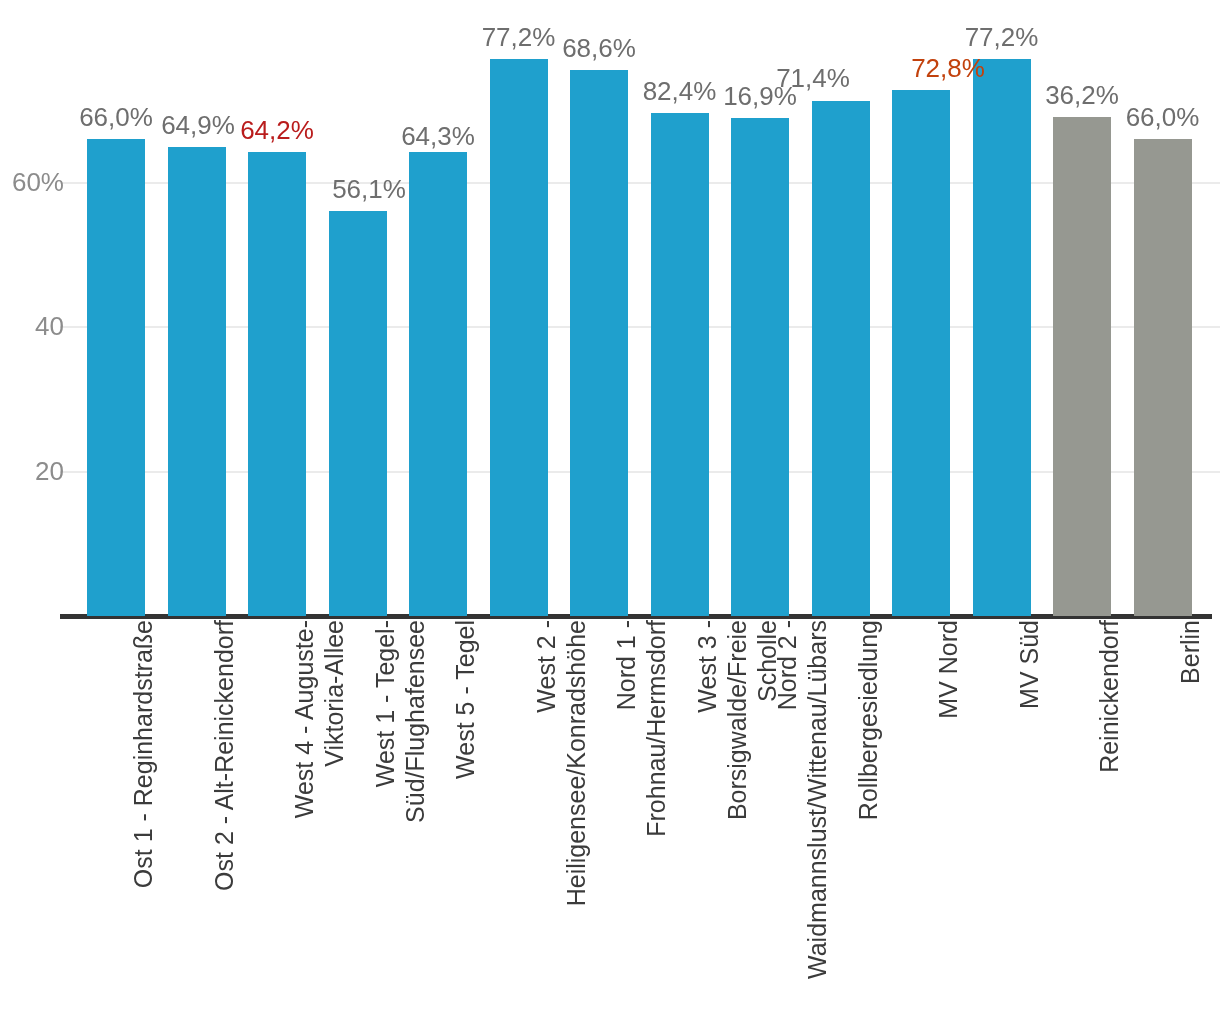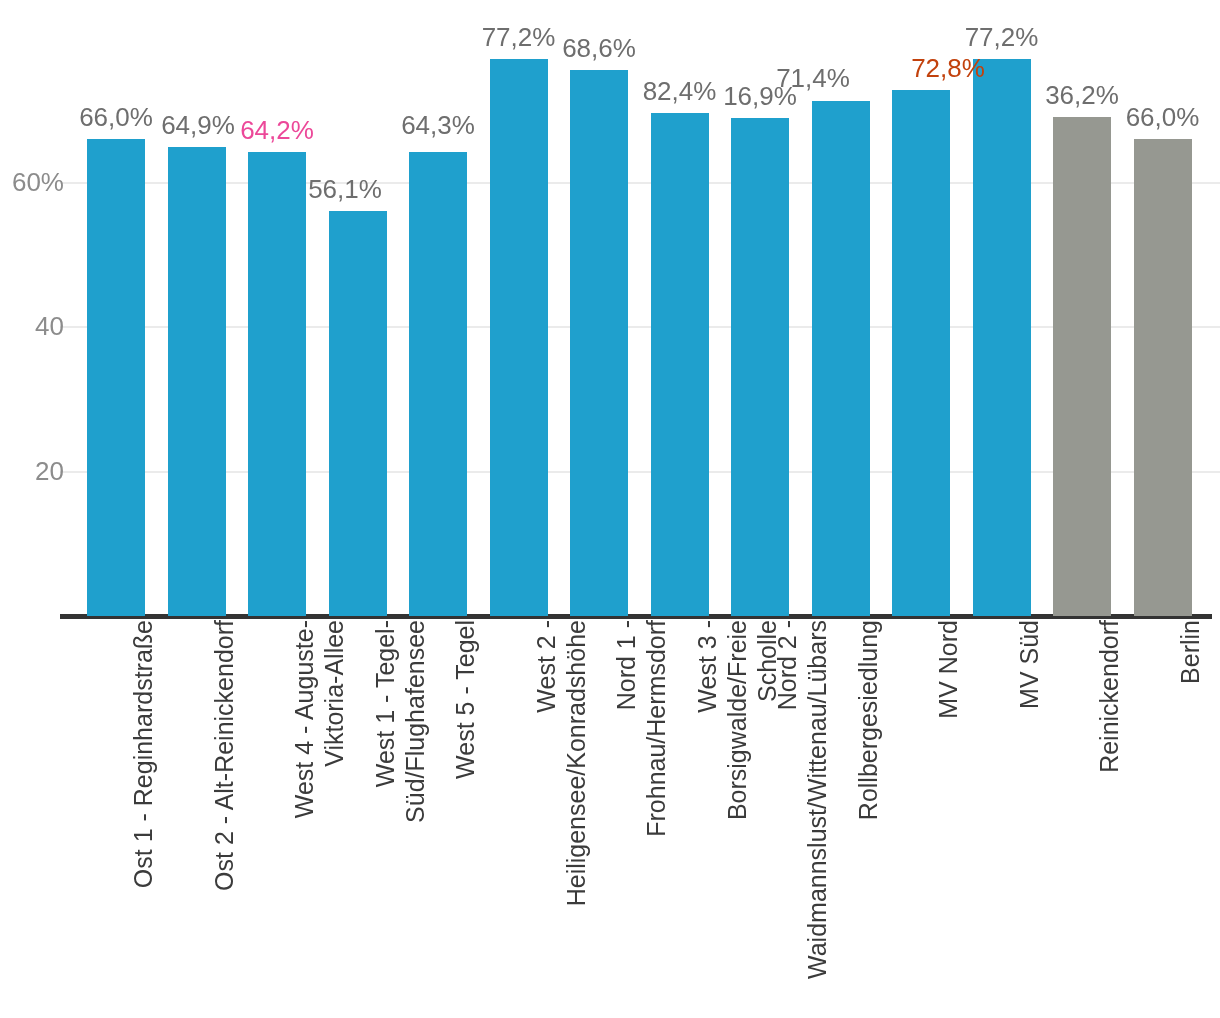--- a/index.html
+++ b/index.html
@@ -132,23 +132,23 @@
         <div class="bar" title="Nord 2 - Waidmannslust/Wittenau/Lübars: 69,0%" style="left: 731px; width: 58px; height: 498.18px; background: rgb(31, 160, 205);"></div>
         <div class="bar" title="Rollbergesiedlung: 71,4%" style="left: 811.5px; width: 58px; height: 515.508px; background: rgb(31, 160, 205);"></div>
         <div class="bar" title="MV Nord: 72,8%" style="left: 892px; width: 58px; height: 525.616px; background: rgb(31, 160, 205);"></div>
         <div class="bar" title="MV Süd: 77,2%" style="left: 972.5px; width: 58px; height: 557.384px; background: rgb(31, 160, 205);"></div>
         <div class="bar" title="Reinickendorf: 69,1%" style="left: 1053px; width: 58px; height: 498.902px; background: rgb(150, 152, 145);"></div>
         <div class="bar" title="Berlin: 66,0%" style="left: 1133.5px; width: 58px; height: 476.52px; background: rgb(150, 152, 145);"></div>
       </div>
     <div id="labels-layer">
         <div class="bar-value-label" style="left: 116px; top: 103.48px; color: rgb(110, 110, 110);">66,0%</div>
         <div class="bar-value-label" style="left: 198px; top: 111.422px; color: rgb(110, 110, 110);">64,9%</div>
-        <div class="bar-value-label" style="left: 277px; top: 116.476px; color: #ec4899;">64,2%</div>
-        <div class="bar-value-label" style="left: 345px; top: 174.958px; color: rgb(110, 110, 110);">56,1%</div>
-        <div class="bar-value-label" style="left: 438px; top: 111px; color: rgb(110, 110, 110);">64,3%</div>
+        <div class="bar-value-label" style="left: 277px; top: 116.476px; color: #b91c1c;">64,2%</div>
+        <div class="bar-value-label" style="left: 369px; top: 174.958px; color: rgb(110, 110, 110);">56,1%</div>
+        <div class="bar-value-label" style="left: 438px; top: 122px; color: rgb(110, 110, 110);">64,3%</div>
         <div class="bar-value-label" style="left: 518.5px; top: 22.616px; color: rgb(110, 110, 110);">77,2%</div>
         <div class="bar-value-label" style="left: 599px; top: 34.168px; color: rgb(110, 110, 110);">68,6%</div>
         <div class="bar-value-label" style="left: 679.5px; top: 76.766px; color: rgb(110, 110, 110);">82,4%</div>
         <div class="bar-value-label" style="left: 760px; top: 81.82px; color: rgb(110, 110, 110);">16,9%</div>
         <div class="bar-value-label" style="left: 813px; top: 64.492px; color: rgb(110, 110, 110);">71,4%</div>
         <div class="bar-value-label" style="left: 921px; top: 54.384px; color: #c2410c; margin-left: 27px;">72,8%</div>
         <div class="bar-value-label" style="left: 1001.5px; top: 22.616px; color: rgb(110, 110, 110);">77,2%</div>
         <div class="bar-value-label" style="left: 1082px; top: 81.098px; color: rgb(110, 110, 110);">36,2%</div>
         <div class="bar-value-label" style="left: 1162.5px; top: 103.48px; color: rgb(110, 110, 110);">66,0%</div>
       </div>

